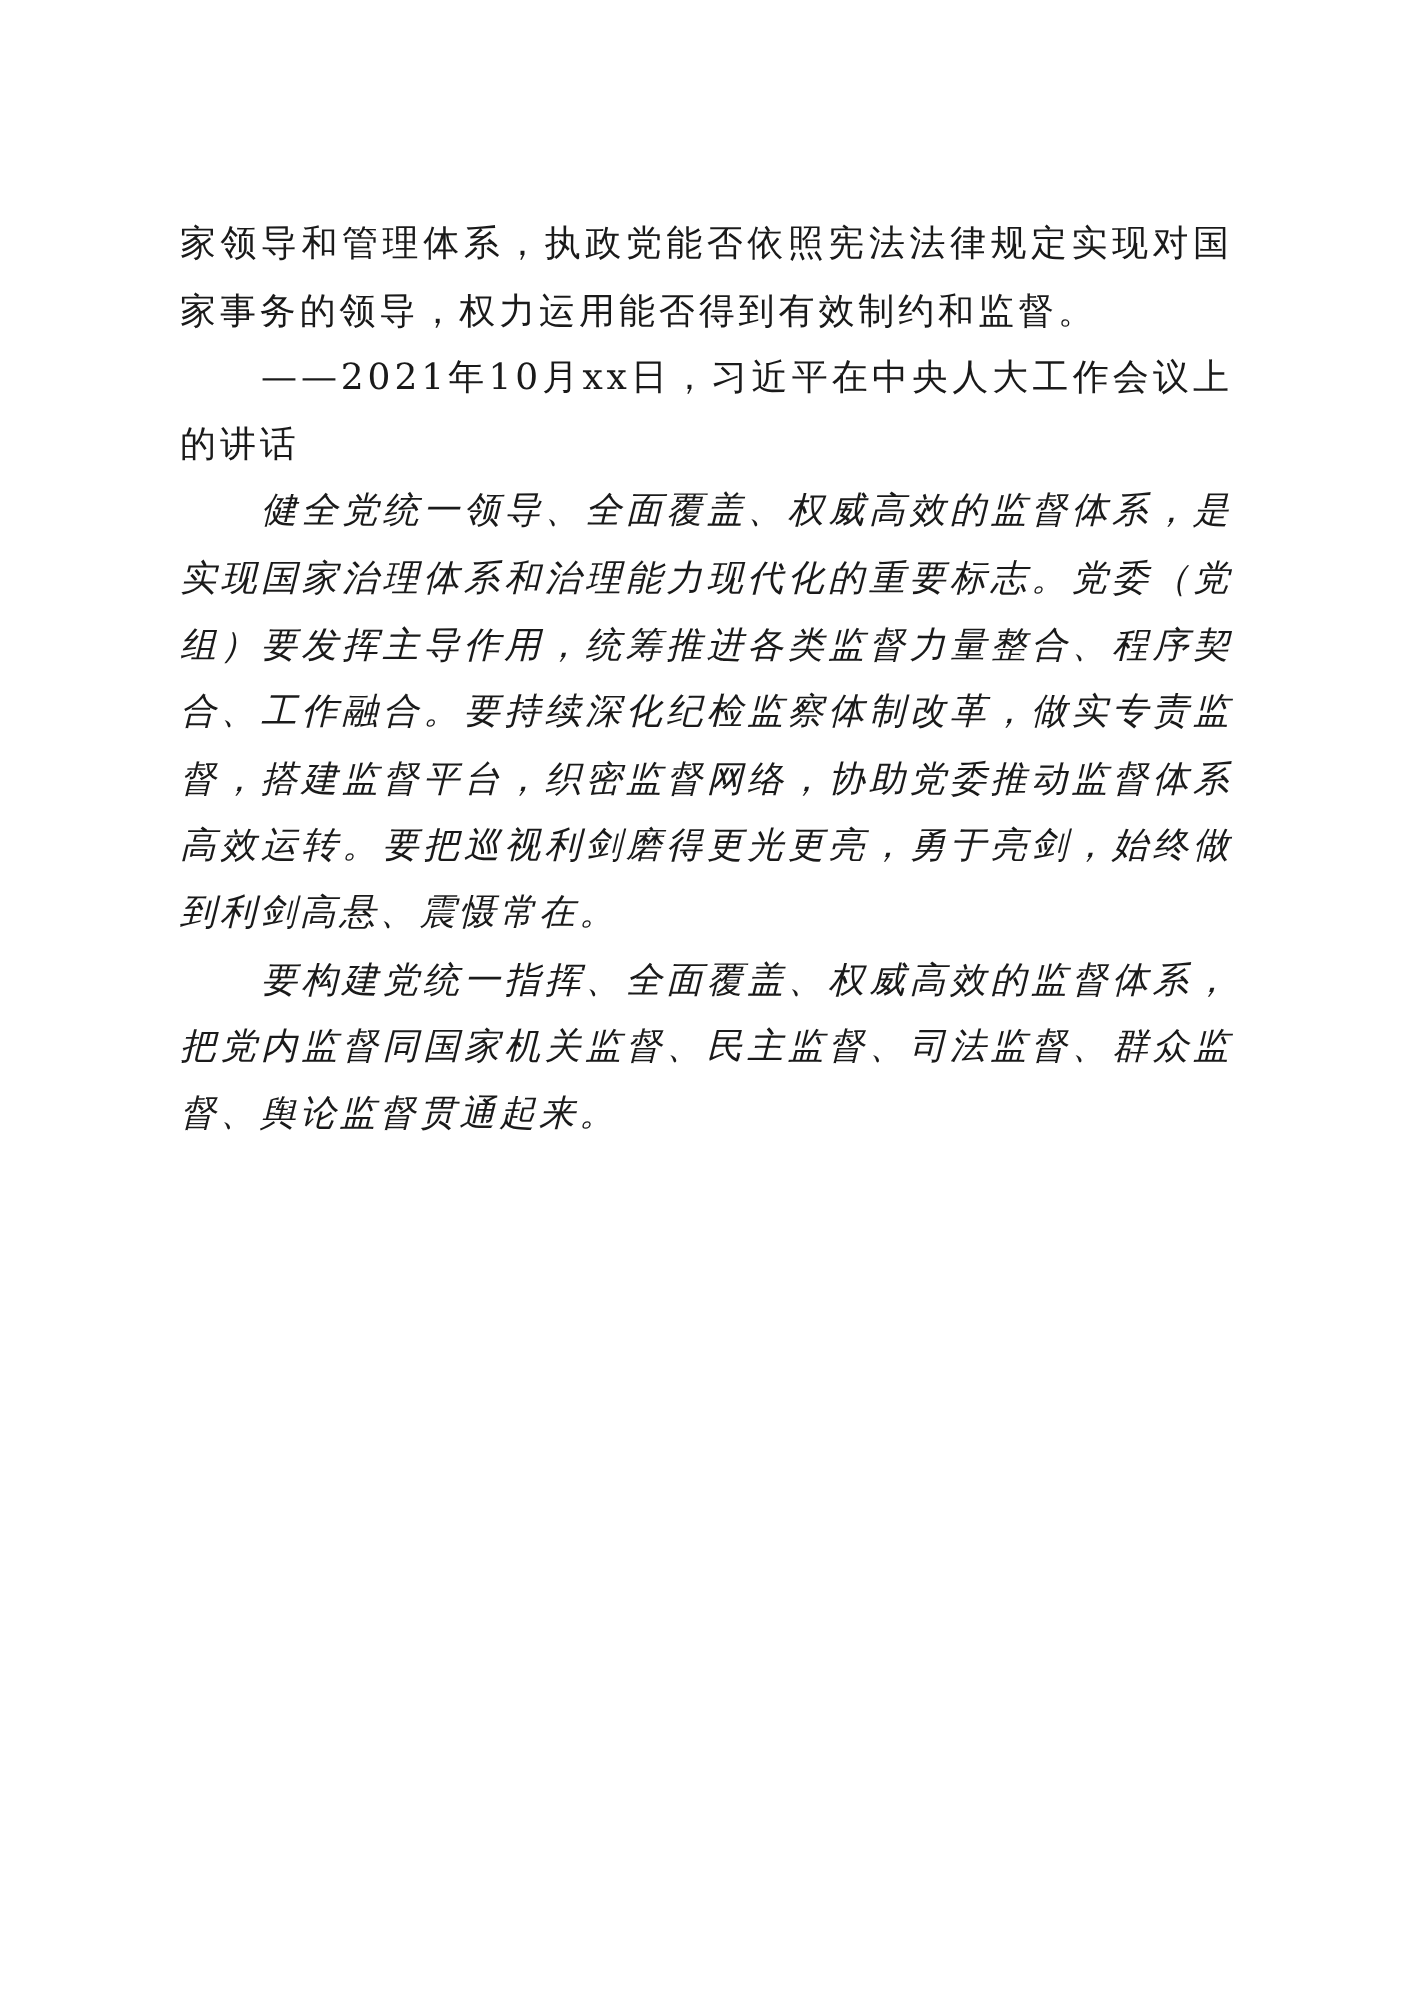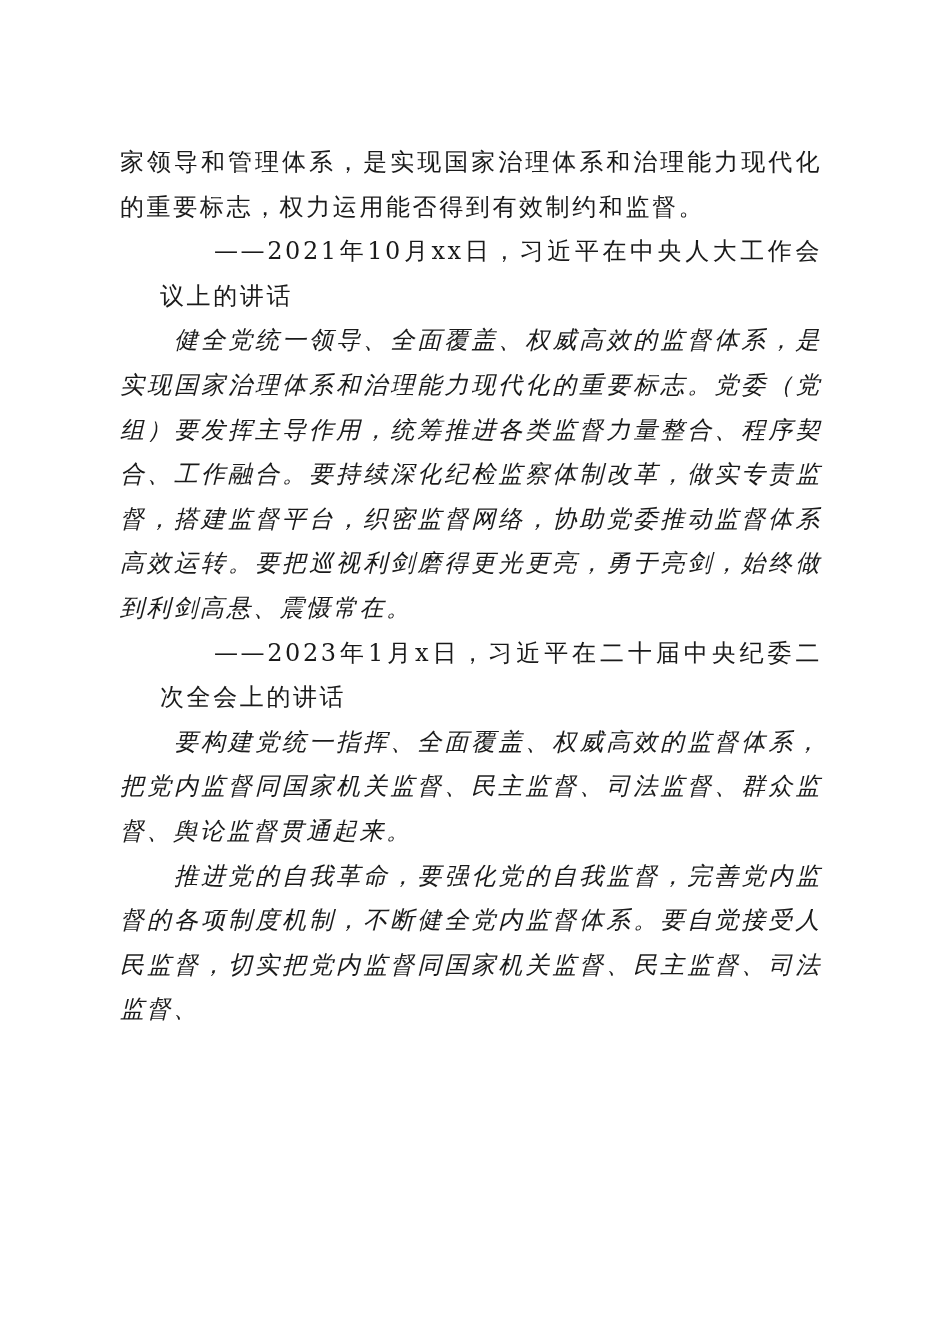--- a/index.html
+++ b/index.html
@@ -30,26 +30,23 @@
       text-align: justify;
       text-align-last: left;
       word-break: break-all;
     }
     .indent {
       text-indent: 54px;
       font-style: italic;
     }
     .source {
       text-indent: 54px;
-      margin-left: 40px;
     }
   </style>
 </head>
 <body>
 
 <div class="page">
-  <p class="para">家领导和管理体系，是实现国家治理体系和治理能力现代化的重要标志，权力运用能否得到有效制约和监督。</p>
+  <p class="para">家领导和管理体系，执政党能否依照宪法法律规定实现对国家事务的领导，权力运用能否得到有效制约和监督。</p>
   <p class="para source">——2021年10月xx日，习近平在中央人大工作会议上的讲话</p>
   <p class="para indent">健全党统一领导、全面覆盖、权威高效的监督体系，是实现国家治理体系和治理能力现代化的重要标志。党委（党组）要发挥主导作用，统筹推进各类监督力量整合、程序契合、工作融合。要持续深化纪检监察体制改革，做实专责监督，搭建监督平台，织密监督网络，协助党委推动监督体系高效运转。要把巡视利剑磨得更光更亮，勇于亮剑，始终做到利剑高悬、震慑常在。</p>
-  <p class="para source">——2023年1月x日，习近平在二十届中央纪委二次全会上的讲话</p>
   <p class="para indent">要构建党统一指挥、全面覆盖、权威高效的监督体系，把党内监督同国家机关监督、民主监督、司法监督、群众监督、舆论监督贯通起来。</p>
-  <p class="para indent">推进党的自我革命，要强化党的自我监督，完善党内监督的各项制度机制，不断健全党内监督体系。要自觉接受人民监督，切实把党内监督同国家机关监督、民主监督、司法监督、</p>
 </div>
 
 </body></html>

